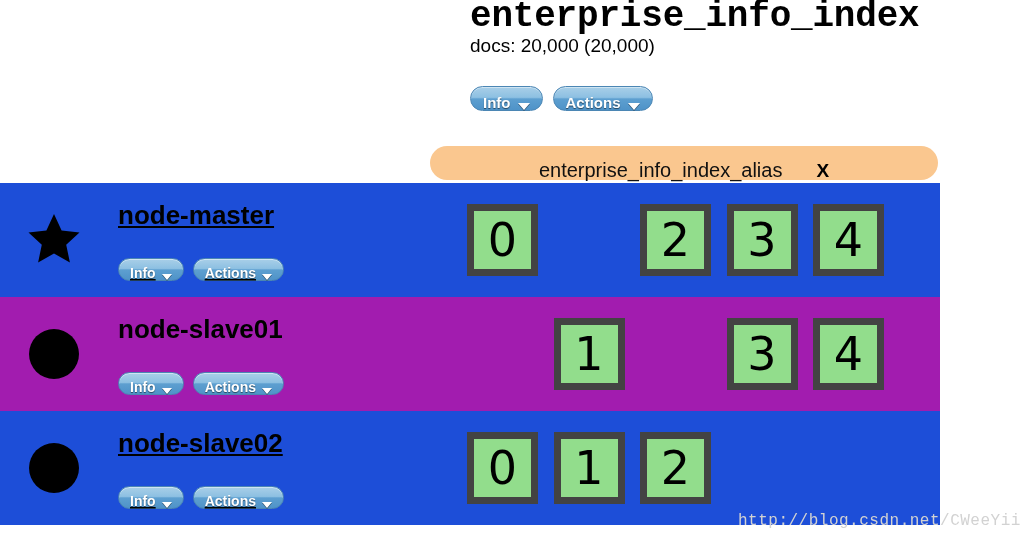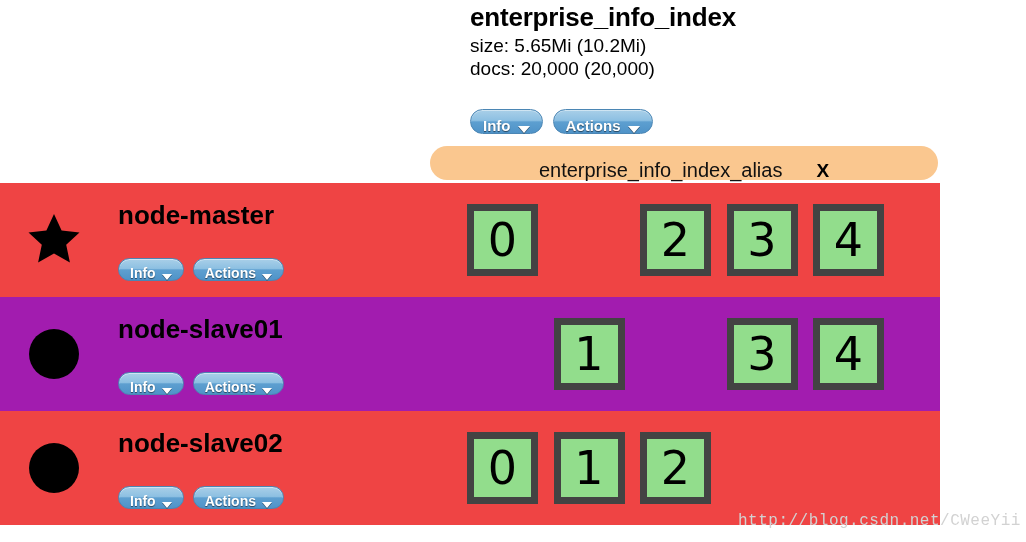--- a/index.html
+++ b/index.html
@@ -23,26 +23,27 @@
   }
 
   
   .index-header {
     position: absolute;
     left: 470px;
     top: 0px;
     width: 470px;
   }
   .index-title {
-    font-size: 26px;
+    font-size: 36px;
     font-weight: bold;
     color: #000000;
     letter-spacing: -0.2px;
     line-height: 34px;
     white-space: nowrap;
+    font-family: Liberation Mono, monospace;
   }
   .index-stat {
     font-size: 19px;
     color: #000000;
     line-height: 23px;
     white-space: nowrap;
   }
 
   
   .btn-row {
@@ -123,21 +124,21 @@
     width: 940px;
   }
   .node-row {
     position: relative;
     width: 940px;
     height: 114px;
     box-sizing: border-box;
     display: flex;
     align-items: center;
   }
-  .node-row.shaded { background: #ef4444; }
+  .node-row.shaded { background: #1d4ed8; text-decoration: underline; }
   .node-row.plain  { background: #a21caf; }
 
   .node-marker {
     width: 108px;
     display: flex;
     align-items: center;
     justify-content: center;
     flex: none;
   }
   .marker-star, .marker-dot { display: block; }
@@ -201,21 +202,20 @@
     letter-spacing: 0.5px;
   }
 </style>
 </head>
 <body>
 
 <div class="screen">
 
   <div class="index-header">
     <div class="index-title">enterprise_info_index</div>
-    <div class="index-stat">size: 5.65Mi (10.2Mi)</div>
     <div class="index-stat">docs: 20,000 (20,000)</div>
     <div class="btn-row">
       <div class="pill">
         <span class="pill-label">Info</span>
         <span class="caret"></span>
       </div>
       <div class="pill">
         <span class="pill-label">Actions</span>
         <span class="caret"></span>
       </div>

